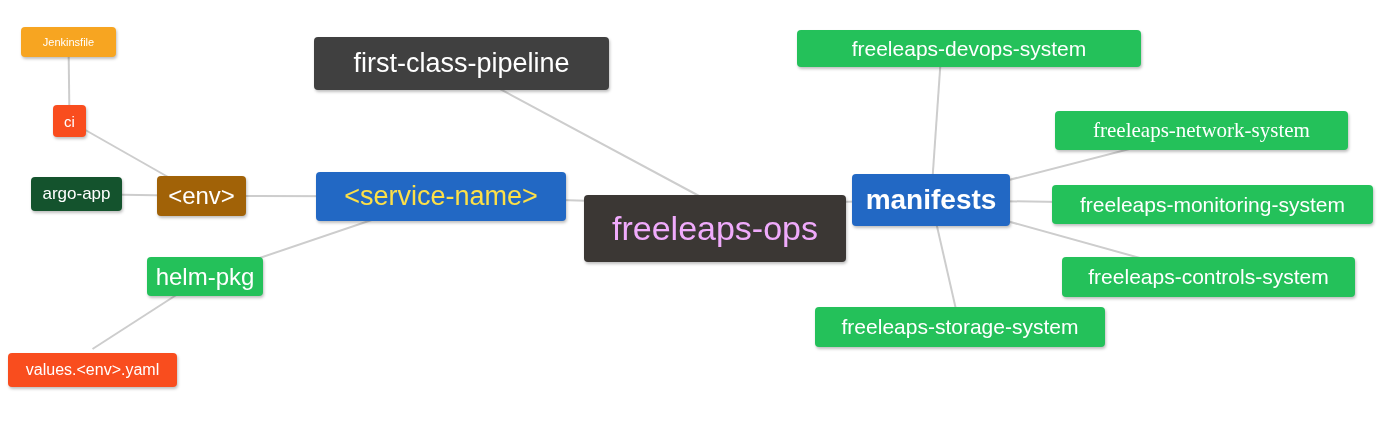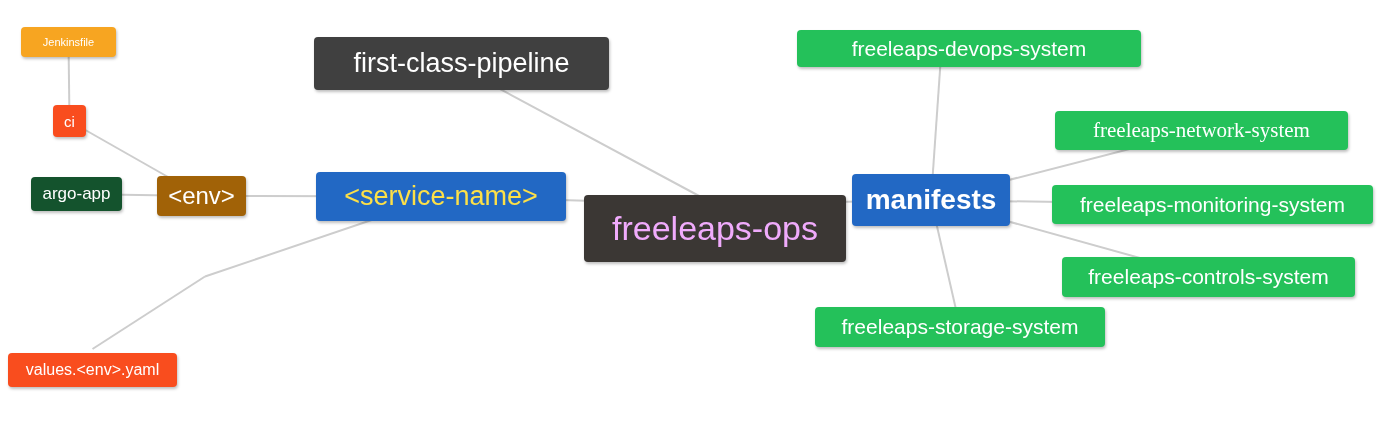--- a/index.html
+++ b/index.html
@@ -63,20 +63,21 @@
       <line x1="931" y1="200" x2="1201.5" y2="130.5" stroke="#cdcdcd" stroke-width="2"></line>
       <line x1="931" y1="200" x2="1212.5" y2="204.5" stroke="#cdcdcd" stroke-width="2"></line>
       <line x1="931" y1="200" x2="1208.5" y2="277" stroke="#cdcdcd" stroke-width="2"></line>
       <line x1="931" y1="200" x2="960" y2="327" stroke="#cdcdcd" stroke-width="2"></line>
     </svg>
   <div class="node-layer" id="node-layer">
       <div class="node" style="left: 21px; top: 27px; width: 95px; height: 30px; font-size: 11px; background: rgb(247, 165, 33); color: rgb(255, 255, 255);">Jenkinsfile</div>
       <div class="node" style="left: 53px; top: 105px; width: 33px; height: 32px; font-size: 15px; background: rgb(249, 77, 30); color: rgb(255, 255, 255);">ci</div>
       <div class="node" style="left: 31px; top: 177px; width: 91px; height: 34px; font-size: 17px; background: #14532d; color: rgb(255, 255, 255);">argo-app</div>
       <div class="node" style="left: 157px; top: 176px; width: 89px; height: 40px; font-size: 24px; background: #a16207; color: rgb(255, 255, 255);">&lt;env&gt;</div>
+      <div class="node" style="left: 147px; top: 257px; width: 116px; height: 39px; font-size: 24px; background: rgb(36, 193, 90); color: rgb(255, 255, 255);">helm-pkg</div>
       <div class="node" style="left: 8px; top: 332px; width: 169px; height: 34px; font-size: 16px; background: rgb(249, 77, 30); color: rgb(255, 255, 255); margin-top: 21px;">values.&lt;env&gt;.yaml</div>
       <div class="node" style="left: 314px; top: 37px; width: 295px; height: 53px; font-size: 27px; background: #404040; color: rgb(255, 255, 255);">first-class-pipeline</div>
       <div class="node" style="left: 316px; top: 172px; width: 250px; height: 49px; font-size: 27px; background: rgb(34, 104, 196); color: #fde047;">&lt;service-name&gt;</div>
       <div class="node" style="left: 584px; top: 171px; width: 262px; height: 67px; font-size: 34px; background: rgb(59, 55, 52); color: #f0abfc; margin-top: 24px;">freeleaps-ops</div>
       <div class="node" style="left: 852px; top: 174px; width: 158px; height: 52px; font-size: 28px; background: rgb(34, 104, 196); color: rgb(255, 255, 255); font-weight: bold;">manifests</div>
       <div class="node" style="left: 797px; top: 30px; width: 344px; height: 37px; font-size: 21px; background: rgb(36, 193, 90); color: rgb(255, 255, 255);">freeleaps-devops-system</div>
       <div class="node" style="left: 1055px; top: 111px; width: 293px; height: 39px; font-size: 21px; background: rgb(36, 193, 90); color: rgb(255, 255, 255); font-family: Liberation Serif, serif;">freeleaps-network-system</div>
       <div class="node" style="left: 1062px; top: 257px; width: 293px; height: 40px; font-size: 21px; background: rgb(36, 193, 90); color: rgb(255, 255, 255);">freeleaps-controls-system</div>
       <div class="node" style="left: 1052px; top: 185px; width: 321px; height: 39px; font-size: 21px; background: rgb(36, 193, 90); color: rgb(255, 255, 255);">freeleaps-monitoring-system</div>
       <div class="node" style="left: 815px; top: 307px; width: 290px; height: 40px; font-size: 21px; background: rgb(36, 193, 90); color: rgb(255, 255, 255);">freeleaps-storage-system</div>

